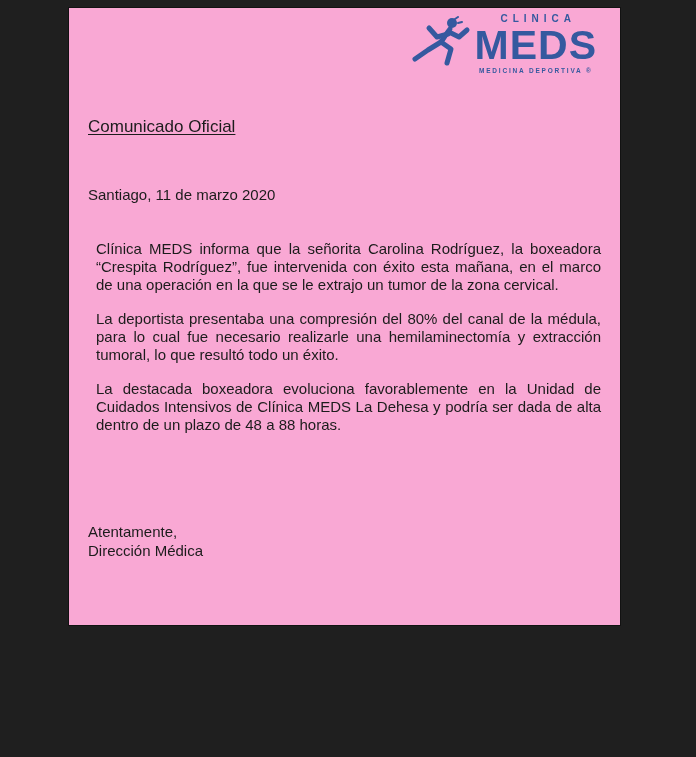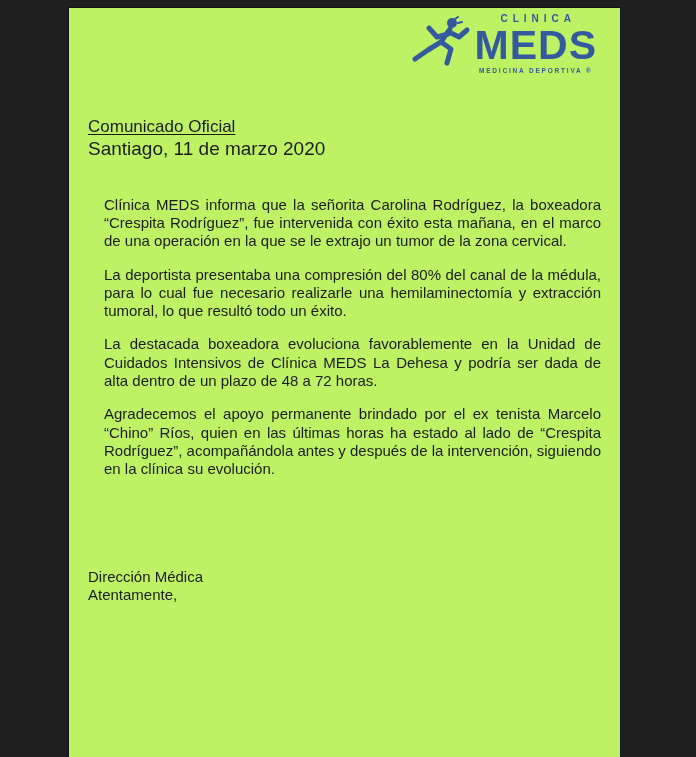--- a/index.html
+++ b/index.html
@@ -15,22 +15,22 @@
     position: relative;
     width: 696px;
     height: 757px;
     background: #1f1f1f;
   }
   .paper {
     position: absolute;
     left: 69px;
     top: 8px;
     width: 551px;
-    height: 749px;
-    background: #bef264;
+    height: 617px;
+    background: #f9a8d4;
     box-sizing: border-box;
     padding: 0 19px;
     box-shadow: 0 0 0 1px #121212;
     color: #1c1c1c;
   }
   
   .logo-row {
     display: flex;
     justify-content: flex-end;
     margin: 6px 4px 0 0;
@@ -67,26 +67,27 @@
   }
   
   .doc-title {
     margin-top: 42px;
     text-align: left;
     font-size: 17px;
     text-decoration: underline;
     text-underline-offset: 2px;
   }
   .dateline {
-    font-size: 19px;
+    margin-top: 49px;
+    font-size: 15px;
     line-height: 1.22;
   }
   .body-copy { margin-top: 36px; }
   .body-copy p {
-    margin: 0 0 15px 16px;
+    margin: 0 0 15px 8px;
     font-size: 15px;
     line-height: 18.3px;
     text-align: justify;
   }
   .closing {
     margin-top: 89px;
     font-size: 15px;
     line-height: 18.3px;
   }
   .closing div { white-space: nowrap; }
@@ -123,23 +124,22 @@
       </div>
     </div>
 
     <div class="doc-title">Comunicado Oficial</div>
 
     <div class="dateline">Santiago, 11 de marzo 2020</div>
 
     <div class="body-copy">
       <p>Clínica MEDS informa que la señorita Carolina Rodríguez, la boxeadora “Crespita Rodríguez”, fue intervenida con éxito esta mañana, en el marco de una operación en la que se le extrajo un tumor de la zona cervical.</p>
       <p>La deportista presentaba una compresión del 80% del canal de la médula, para lo cual fue necesario realizarle una hemilaminectomía y extracción tumoral, lo que resultó todo un éxito.</p>
-      <p>La destacada boxeadora evoluciona favorablemente en la Unidad de Cuidados Intensivos de Clínica MEDS La Dehesa y podría ser dada de alta dentro de un plazo de 48 a 72 horas.</p>
-      <p>Agradecemos el apoyo permanente brindado por el ex tenista Marcelo “Chino” Ríos, quien en las últimas horas ha estado al lado de “Crespita Rodríguez”, acompañándola antes y después de la intervención, siguiendo en la clínica su evolución.</p>
+      <p>La destacada boxeadora evoluciona favorablemente en la Unidad de Cuidados Intensivos de Clínica MEDS La Dehesa y podría ser dada de alta dentro de un plazo de 48 a 88 horas.</p>
     </div>
 
     <div class="closing">
+      <div>Atentamente,</div>
       <div>Dirección Médica</div>
-      <div>Atentamente,</div>
     </div>
 
   </div>
 </div>
 
 </body></html>

